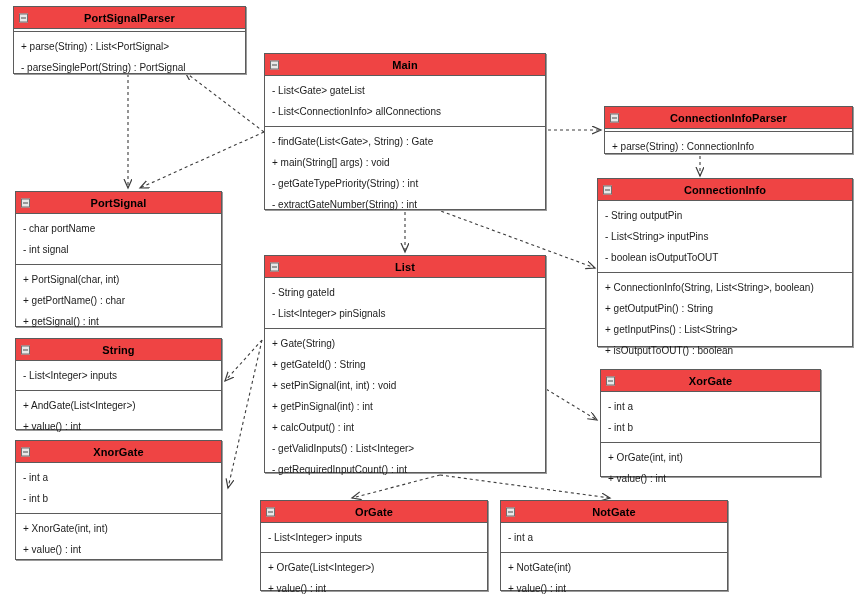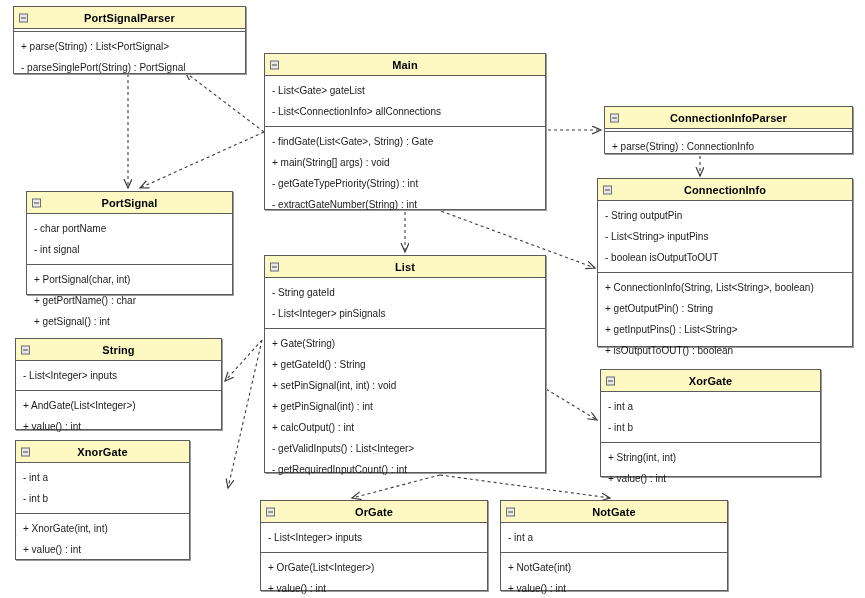--- a/index.html
+++ b/index.html
@@ -34,21 +34,21 @@
     z-index: 2;
   }
   .uml-header {
     position: relative;
     box-sizing: border-box;
     height: 22px;
     border-bottom: 1px solid #5b5b5b;
     display: flex;
     align-items: center;
     justify-content: center;
-    background: #fef9c3;
+    background: #ef4444;
   }
   .uml-title {
     font-size: 11px;
     font-weight: bold;
     color: #000000;
     letter-spacing: 0.1px;
     text-align: center;
   }
   .collapse-icon {
     position: absolute;
@@ -163,21 +163,21 @@
         <div class="uml-member">- List&lt;String&gt; inputPins</div>
         <div class="uml-member">- boolean isOutputToOUT</div>
       </div>
       <div class="uml-compartment last">
         <div class="uml-member">+ ConnectionInfo(String, List&lt;String&gt;, boolean)</div>
         <div class="uml-member">+ getOutputPin() : String</div>
         <div class="uml-member">+ getInputPins() : List&lt;String&gt;</div>
         <div class="uml-member">+ isOutputToOUT() : boolean</div>
       </div>
     </div>
-    <div class="uml-class" style="left: 26px; top: 191px; width: 207px; height: 104px;">
+    <div class="uml-class" style="left: 15px; top: 191px; width: 207px; height: 136px;">
       <div class="uml-header">
         <span class="collapse-icon"></span>
         <span class="uml-title">PortSignal</span>
       </div>
       <div class="uml-compartment">
         <div class="uml-member">- char portName</div>
         <div class="uml-member">- int signal</div>
       </div>
       <div class="uml-compartment last">
         <div class="uml-member">+ PortSignal(char, int)</div>
@@ -210,21 +210,21 @@
         <span class="uml-title">String</span>
       </div>
       <div class="uml-compartment">
         <div class="uml-member">- List&lt;Integer&gt; inputs</div>
       </div>
       <div class="uml-compartment last">
         <div class="uml-member">+ AndGate(List&lt;Integer&gt;)</div>
         <div class="uml-member">+ value() : int</div>
       </div>
     </div>
-    <div class="uml-class" style="left: 15px; top: 440px; width: 175px; height: 120px;">
+    <div class="uml-class" style="left: 15px; top: 440px; width: 207px; height: 120px;">
       <div class="uml-header">
         <span class="collapse-icon"></span>
         <span class="uml-title">XnorGate</span>
       </div>
       <div class="uml-compartment">
         <div class="uml-member">- int a</div>
         <div class="uml-member">- int b</div>
       </div>
       <div class="uml-compartment last">
         <div class="uml-member">+ XnorGate(int, int)</div>
@@ -234,21 +234,21 @@
     <div class="uml-class" style="left: 600px; top: 369px; width: 221px; height: 108px;">
       <div class="uml-header">
         <span class="collapse-icon"></span>
         <span class="uml-title">XorGate</span>
       </div>
       <div class="uml-compartment">
         <div class="uml-member">- int a</div>
         <div class="uml-member">- int b</div>
       </div>
       <div class="uml-compartment last">
-        <div class="uml-member">+ String(int, int)</div>
+        <div class="uml-member">+ OrGate(int, int)</div>
         <div class="uml-member">+ value() : int</div>
       </div>
     </div>
     <div class="uml-class" style="left: 260px; top: 500px; width: 228px; height: 91px;">
       <div class="uml-header">
         <span class="collapse-icon"></span>
         <span class="uml-title">OrGate</span>
       </div>
       <div class="uml-compartment">
         <div class="uml-member">- List&lt;Integer&gt; inputs</div>

